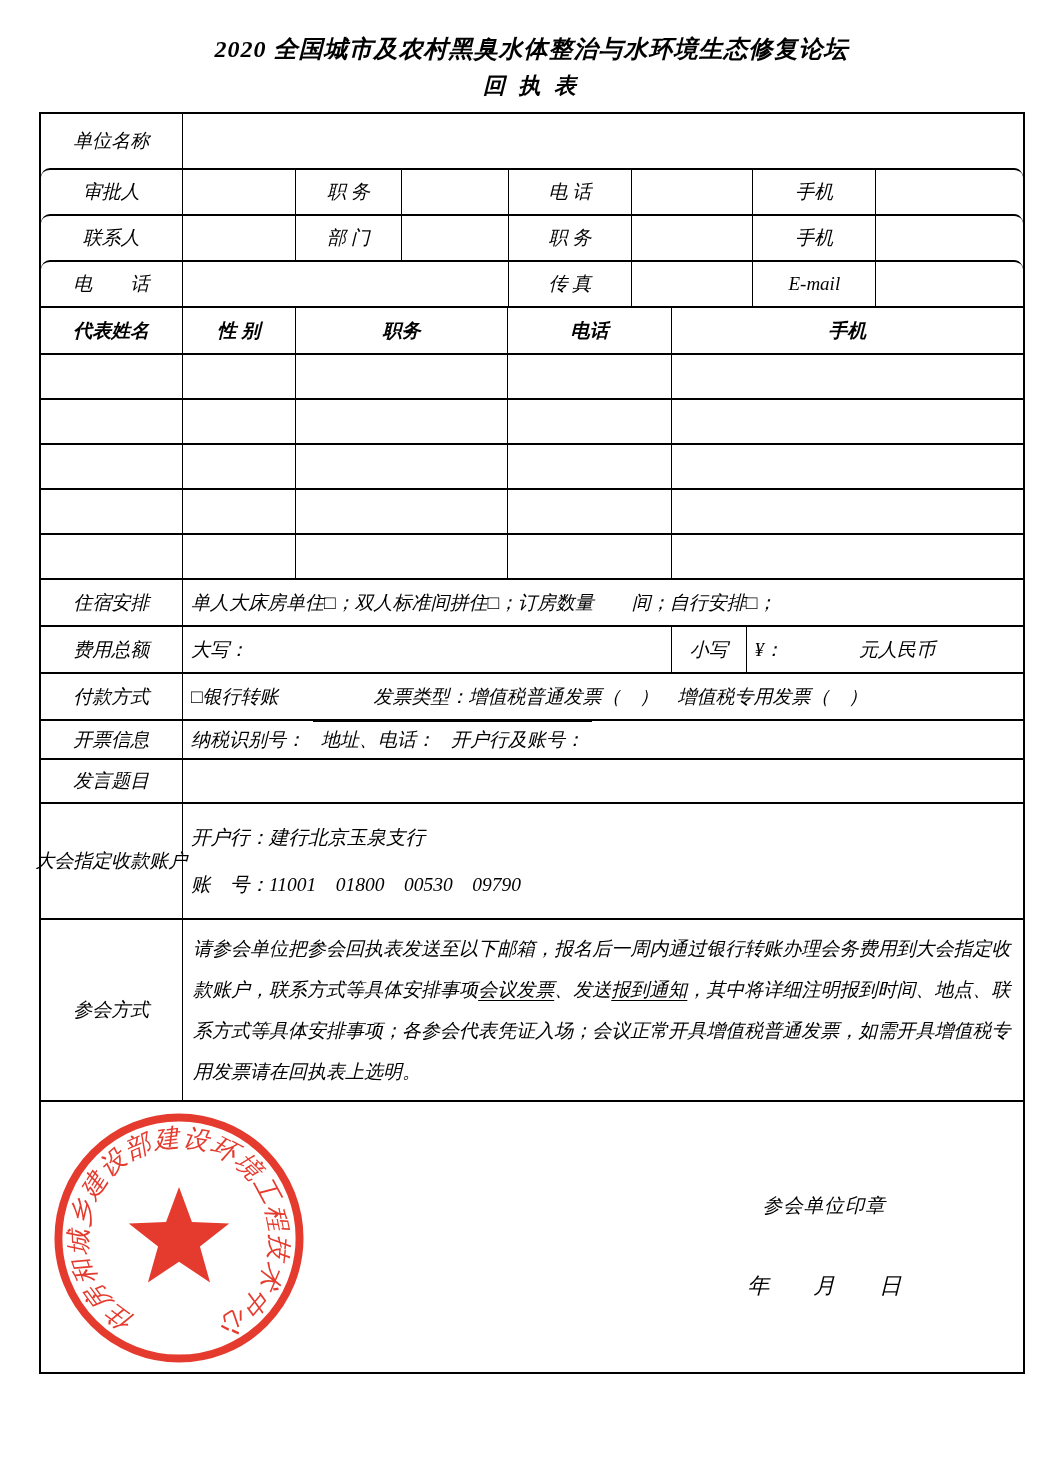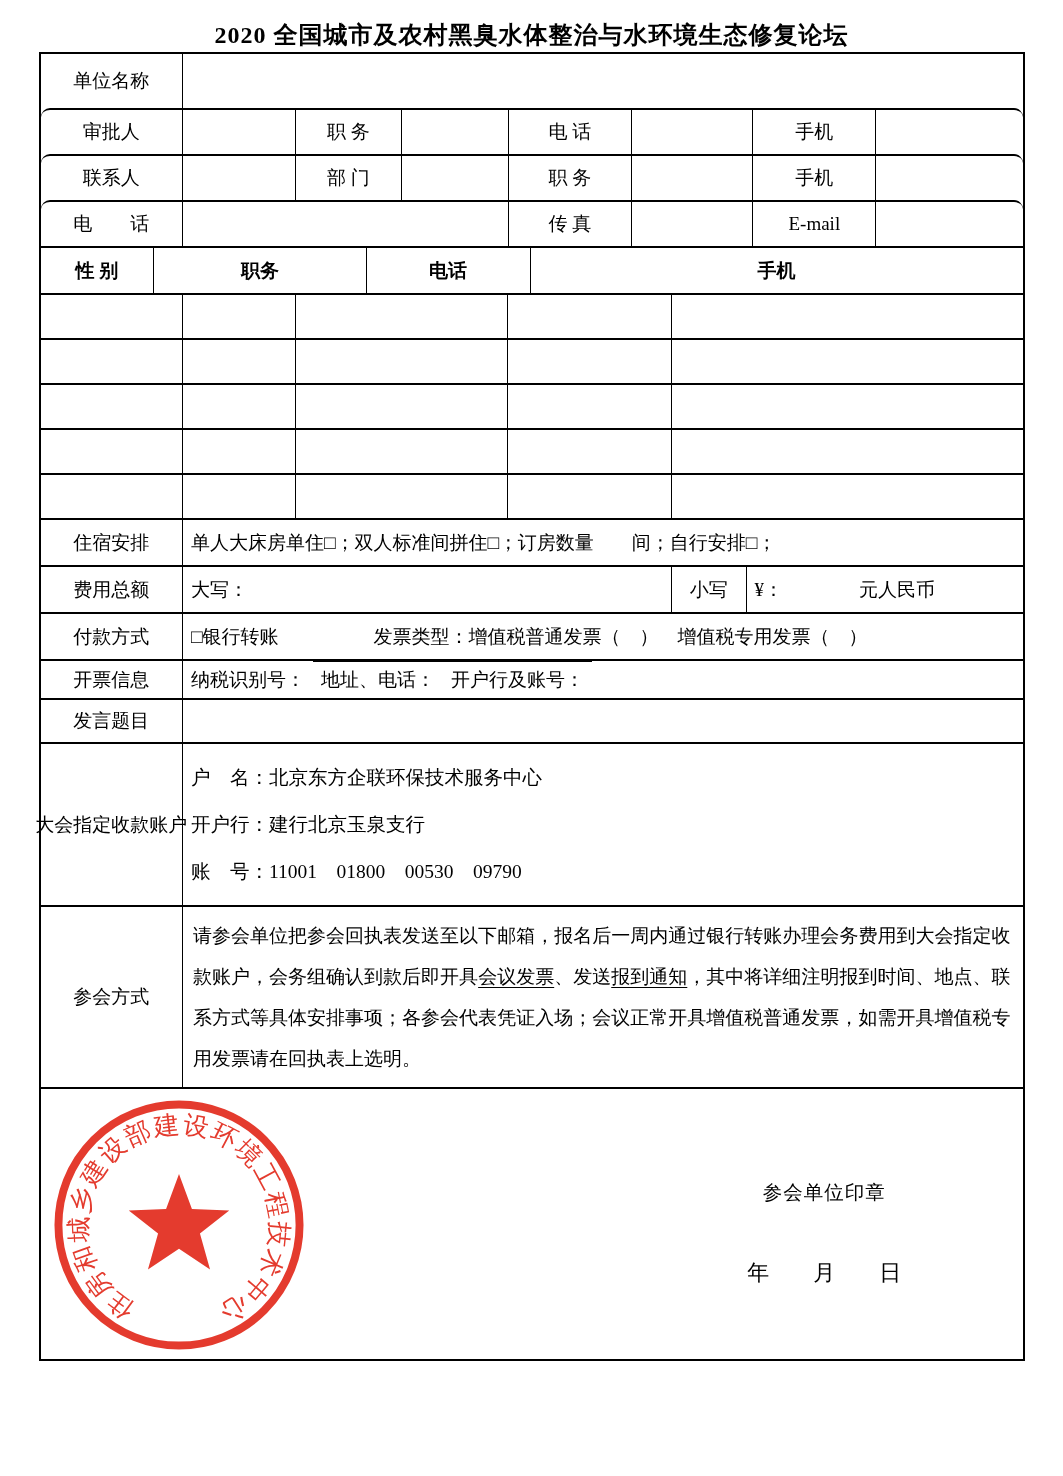--- a/index.html
+++ b/index.html
@@ -2,21 +2,21 @@
 <html><head>
 <meta charset="utf-8">
 <style>
   html,body{margin:0;padding:0;background:#ffffff;}
   body{
     width:1063px;
     font-family:"Liberation Serif","DejaVu Serif",serif;
     color:#000;
     -webkit-font-smoothing:antialiased;
   }
-  .page{width:986px;margin:0 auto;padding-top:14px;}
+  .page{width:986px;margin:14px auto;padding-top:14px;font-style:italic;}
   .doc-title{
     margin:4px 0 0 0;text-align:center;
     font-size:24px;font-weight:bold;letter-spacing:1px;line-height:34px;
   }
   .doc-subtitle{
     margin:4px 0 10px 0;text-align:center;
     font-size:22px;font-weight:bold;letter-spacing:4px;line-height:32px;
   }
   
   .tbl{border:2px solid #000;}
@@ -73,20 +73,21 @@
   .seal-right{flex:1 1 auto;display:flex;flex-direction:column;align-items:center;justify-content:center;text-align:center;}
   .seal-caption{font-size:19.5px;letter-spacing:1px;margin-top:18px;}
   .seal-date{font-size:22px;margin-top:52px;white-space:pre;}
 </style>
 </head>
 <body>
 
 <div class="page">
 
   <div class="doc-title">2020 全国城市及农村黑臭水体整治与水环境生态修复论坛</div>
+  <div class="doc-subtitle">回 执 表</div>
 
   <div class="tbl">
 
     <div class="row h-unit">
       <div class="cell label c-label">单位名称</div>
       <div class="cell grow"></div>
     </div>
 
     <div class="row h-small">
       <div class="cell label c-label">审批人</div>
@@ -113,20 +114,21 @@
     <div class="row h-small">
       <div class="cell label c-label">电　　话</div>
       <div class="cell c-merged"></div>
       <div class="cell label c-b5">传 真</div>
       <div class="cell c-b6"></div>
       <div class="cell label c-b7">E-mail</div>
       <div class="cell grow"></div>
     </div>
 
     <div class="row h-rep rep-head">
+      <div class="cell label c-label">代表姓名</div>
       <div class="cell label c-r2">性 别</div>
       <div class="cell label c-r3">职务</div>
       <div class="cell label c-r4">电话</div>
       <div class="cell label grow">手机</div>
     </div>
 
     <div class="row h-empty">
       <div class="cell c-label"></div>
       <div class="cell c-r2"></div>
       <div class="cell c-r3"></div>
@@ -192,29 +194,28 @@
       <div class="cell label c-label">发言题目</div>
       <div class="cell content grow"></div>
     </div>
 
     <div class="row">
       <div class="cell label c-label two-line-label">
         <span>大会指定</span>
         <span>收款账户</span>
       </div>
       <div class="acct-lines" style="border-left:1.5px solid #000">
-        <div>户　名：北京东方企联环保技术服务中心</div>
         <div>开户行：建行北京玉泉支行</div>
         <div>账　号：11001　01800　00530　09790</div>
       </div>
     </div>
 
     <div class="row">
       <div class="cell label c-label">参会方式</div>
-      <div class="para" style="border-left:1.5px solid #000"><span>请参会单位把参会回执表发送至以下邮箱，报名后一周内通过银行转账办理会务费用到大会指定收款账户，会务组确认到款后即开具</span><span class="u">会议发票</span><span>、发送</span><span class="u">报到通知</span><span>，其中将详细注明报到时间、地点、联系方式等具体安排事项；各参会代表凭证入场；会议正常开具增值税普通发票，如需开具增值税专用发票请在回执表上选明。</span></div>
+      <div class="para" style="border-left:1.5px solid #000"><span>请参会单位把参会回执表发送至以下邮箱，报名后一周内通过银行转账办理会务费用到大会指定收款账户，联系方式等具体安排事项</span><span class="u">会议发票</span><span>、发送</span><span class="u">报到通知</span><span>，其中将详细注明报到时间、地点、联系方式等具体安排事项；各参会代表凭证入场；会议正常开具增值税普通发票，如需开具增值税专用发票请在回执表上选明。</span></div>
     </div>
 
     <div class="row h-seal">
       <div class="cell c-seal-left">
         <svg class="stamp" viewBox="0 0 300 300" aria-hidden="true">
           <circle cx="150" cy="150" r="137" fill="none" stroke-width="9" stroke="#e22b1d"></circle>
           <polygon points="150,92 164.7,131.8 207.1,133.5 173.8,159.7 185.3,200.5 150,177 114.7,200.5 126.2,159.7 92.9,133.5 135.3,131.8" fill="#e22b1d"></polygon>
           <defs>
             <path id="sealArc" d="M 101.2 241.8 A 104 104 0 1 1 198.8 241.8" fill="none"></path>
           </defs>

